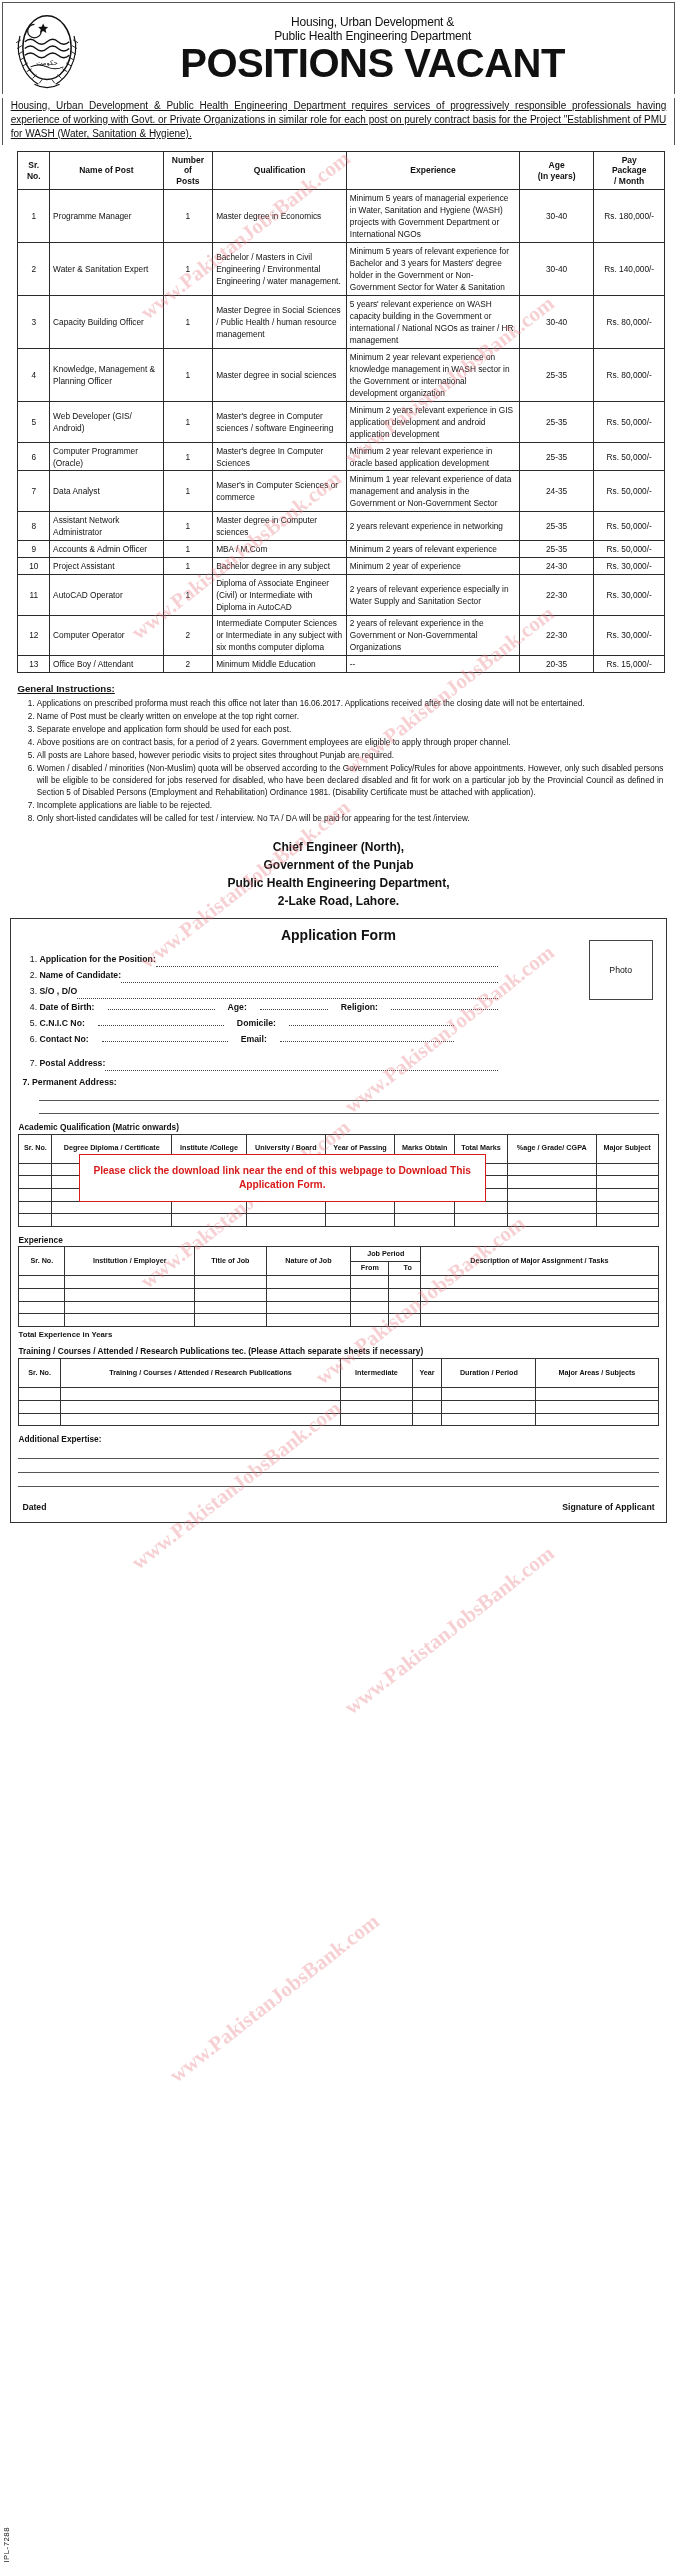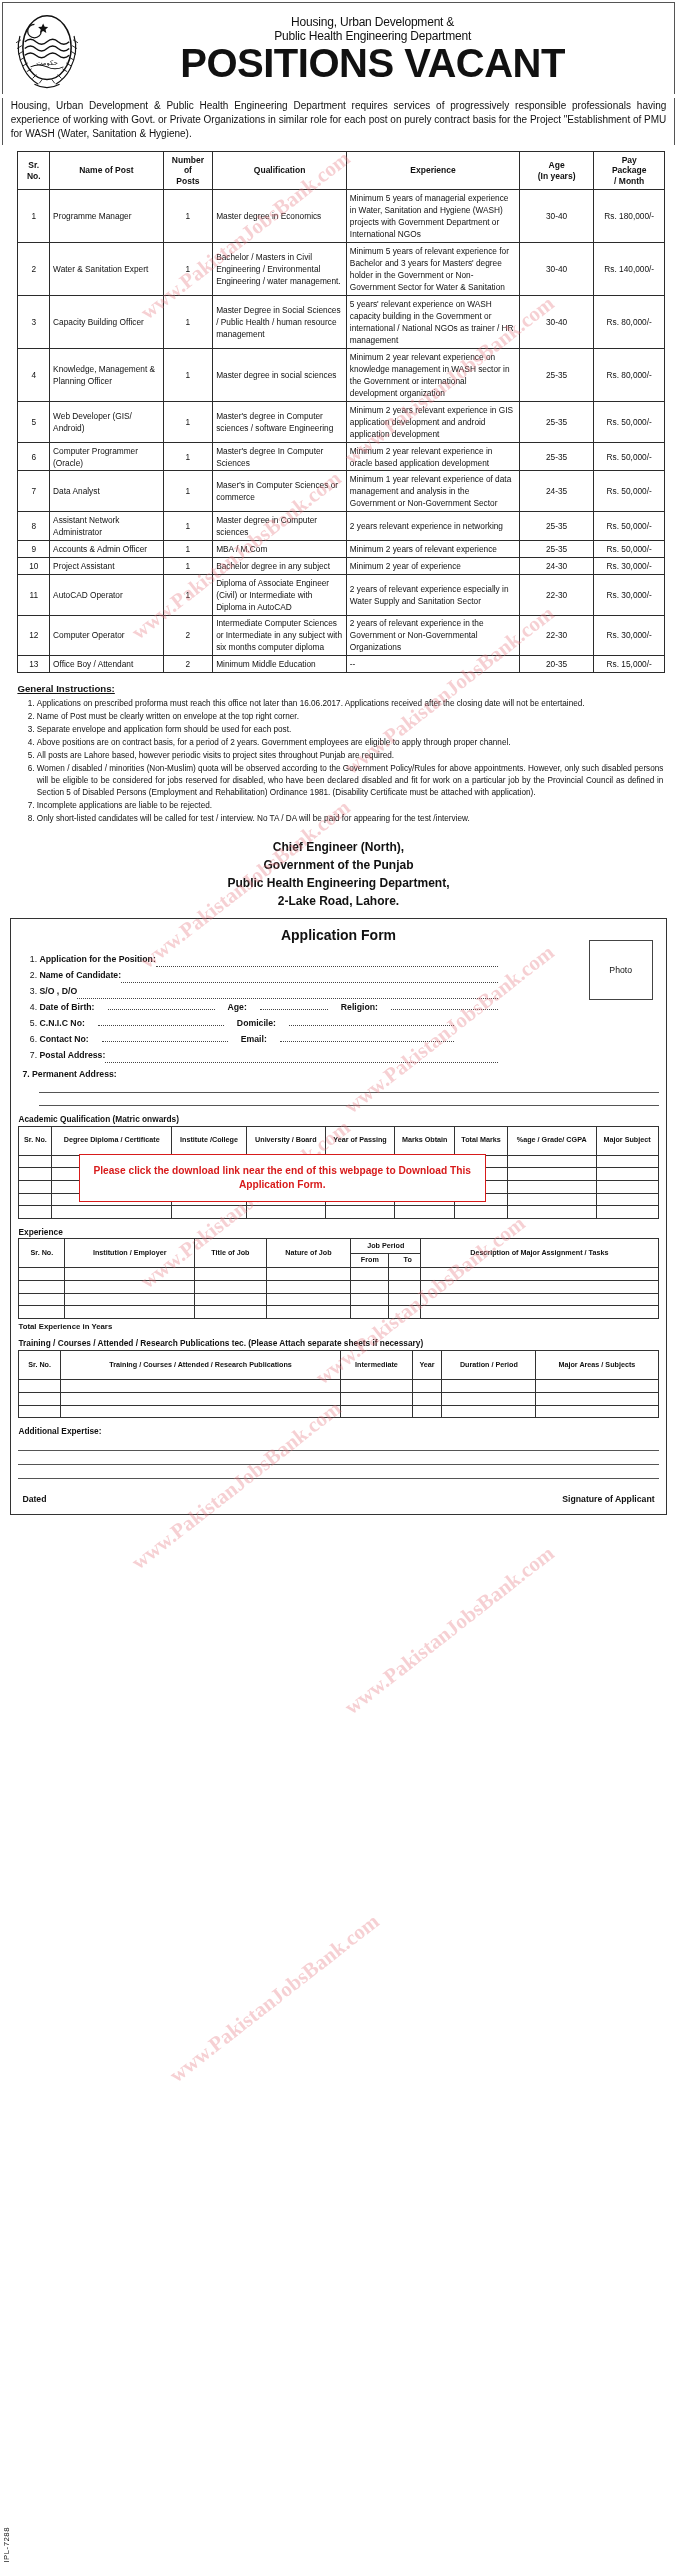--- a/index.html
+++ b/index.html
@@ -33,21 +33,21 @@
   .vacant {
     font-size:40px; font-weight:bold; line-height:0.98;
     letter-spacing:-0.5px; margin-top:1px;
     font-family:"Liberation Sans", sans-serif;
     text-align:center;
   }
   .intro {
     margin:3.9px 1.9px 0 1.9px;
     border:1px solid #555; border-top:none; border-bottom:none;
     padding:1px 7.8px 3.9px 7.8px;
-    font-size:10px; line-height:1.42; text-align:justify;
+    font-size:10px; line-height:1.42; text-align:justify;text-decoration:underline;
   }
   
   .tbl-wrap { margin:5.8px 11.6px 0 17.4px; }
   table.jobs {
     width:100%;
     border-collapse:collapse;
     font-size:8.3px;
     line-height:1.45;
   }
   table.jobs th, table.jobs td {
@@ -390,21 +390,21 @@
       </li>
       <li>
         <div class="f-inline">
           <span class="flabel">Contact No:</span>
           <span class="fdots" style="max-width:126px;"></span>
           <span class="flabel">Email:</span>
           <span class="fdots" style="max-width:174px;"></span>
         </div>
       </li>
       <li>
-        <div class="fline" style="width:74%;">
+        <div class="fline" style="width:74%;margin-top:8px;">
           <span class="flabel">Postal Address:</span>
           <span class="fdots"></span>
         </div>
       </li>
     </ol>
 
     <div style="font-size:8.7px;font-weight:bold;margin:5.8px 0 0 3.9px;">7.   Permanent Address:</div>
     <div class="perm-lines">
       <div class="ln"></div>
       <div class="ln"></div>

